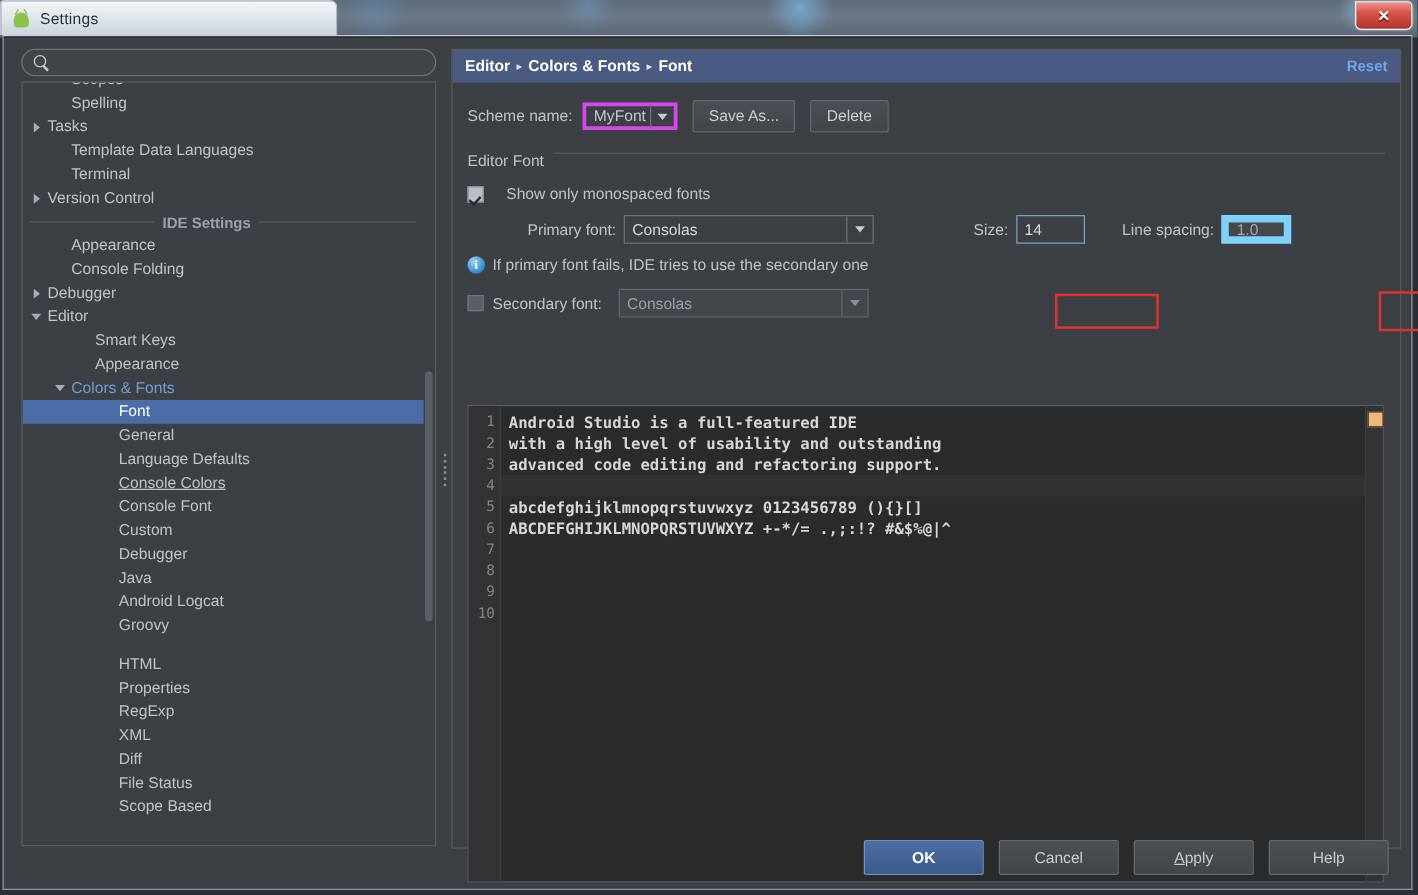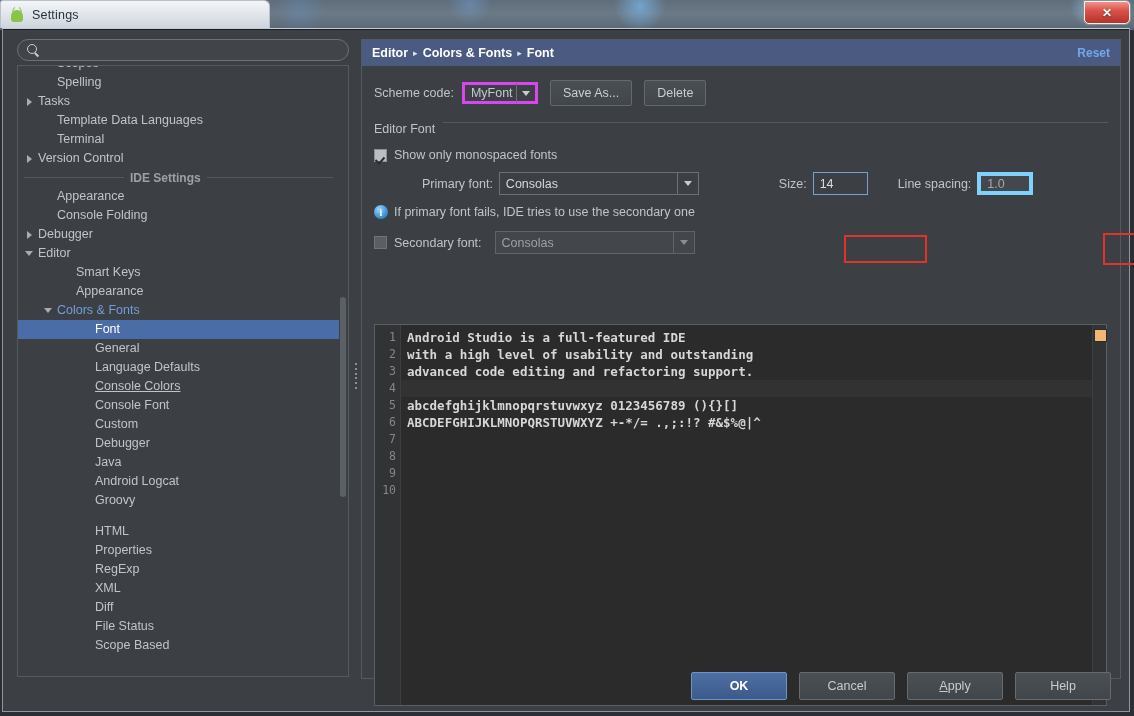--- a/index.html
+++ b/index.html
@@ -248,21 +248,21 @@
     border: 1px solid #8a9097; background: #babfc4;
     position: relative; flex: none;
   }
   .cbx.checked::after {
     content: ""; position: absolute; left: 2px; top: 5px;
     width: 4px; height: 7px; border: solid #2a2d31;
     border-width: 0 2px 2px 0; transform: rotate(42deg);
   }
   .cbx.disabled { background: #5a5f65; border-color: #6e747a; }
 
-  #mono-row { margin-top: 12px; gap: 7px; }
+  #mono-row { margin-top: 12px; gap: 18px; }
 
   
   #primary-row { margin-top: 10px; padding-left: 48px; }
   #primary-combo {
     width: 200px; height: 23px; margin-left: 6px;
     background: #3c4044; border: 1px solid #6b7076;
     box-sizing: border-box; display: flex; align-items: center;
   }
   #primary-combo .val { flex: 1; font-size: 12.5px; color: #d2d7dc; padding-left: 6px; }
   #primary-combo .arrowbox {
@@ -279,21 +279,21 @@
   #size-label { margin-left: 80px; }
   #size-field {
     width: 55px; height: 23px; margin-left: 6px;
     background: #3c4044; border: 1px solid #78a0c8; box-sizing: border-box;
     font-size: 12.5px; color: #d8dde2; display: flex; align-items: center;
     padding-left: 6px;
   }
   #linespacing-label { margin-left: 30px; }
   #linespacing-field {
     width: 56px; height: 23px; margin-left: 6px;
-    background: #44484c; border: 4px solid #7dd3fc; box-sizing: border-box;
+    background: #44484c; border: 6px solid #7dd3fc; box-sizing: border-box;
     font-size: 12.5px; color: #a2a8ae; display: flex; align-items: center;
     padding-left: 6px;
   }
 
   
   #info-row { margin-top: 10px; gap: 6px; }
   .info-icon {
     width: 14px; height: 14px; border-radius: 50%; flex: none;
     background: radial-gradient(circle at 35% 30%, #9fd4f5 0%, #3b93d8 60%, #2a6ea8 100%);
     color: #ffffff; font-size: 10px; font-weight: bold;
@@ -566,21 +566,21 @@
             <span>Colors &amp; Fonts</span>
             <span class="sepic">▸</span>
             <span>Font</span>
           </div>
           <span id="reset-link">Reset</span>
         </div>
 
         <div id="panel-content">
 
           <div class="row" id="scheme-row">
-            <span class="lbl-txt">Scheme code:</span>
+            <span class="lbl-txt">Scheme name:</span>
             <div id="scheme-combo">
               <span class="val">MyFont</span>
               <span class="arrowbox">
                   <i class="caret-down"></i>
                 </span>
             </div>
             <div class="btn">Save As...</div>
             <div class="btn">Delete</div>
           </div>
 

